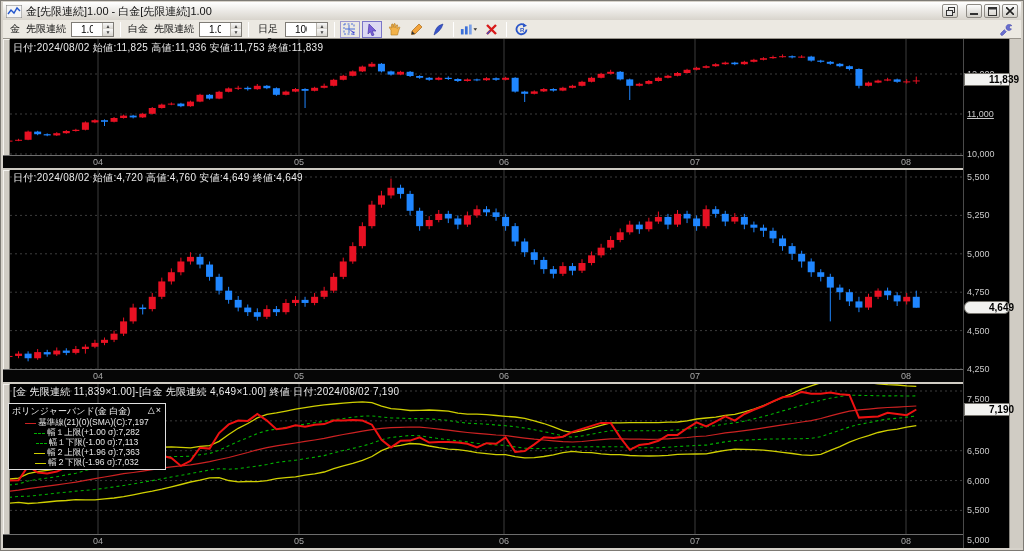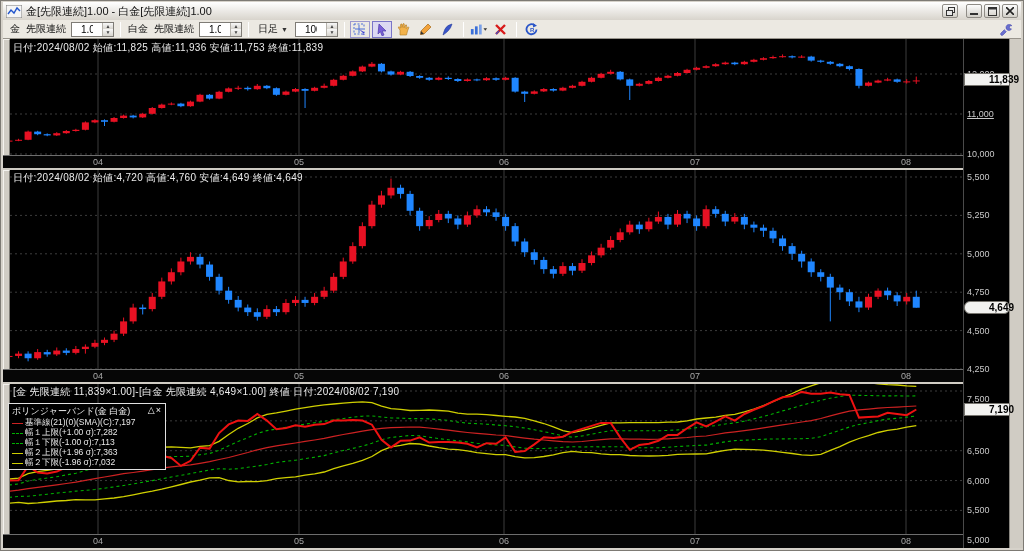--- a/index.html
+++ b/index.html
@@ -18,21 +18,21 @@
   
   .toolbar{position:absolute;left:2px;top:19px;right:2px;height:19px;background:#ece9e2;
     border-bottom:1px solid #98948c;display:flex;align-items:center;padding:0 4px;font-size:10px;color:#111;}
   .tlabel{margin:0 3px;white-space:nowrap;}
   .spin{display:inline-flex;align-items:stretch;height:15px;margin:0 2px;border:1px solid #7f7c76;background:#fff;}
   .spin input{width:30px;border:0;font-size:10px;padding:0 9px;font-family:inherit;outline:none;}
   .spin .arrows{width:11px;display:flex;flex-direction:column;border-left:1px solid #b5b2ab;}
   .spin .arrows span{flex:1;font-size:5px;line-height:6px;text-align:center;color:#444;
     background:linear-gradient(#f8f8f8,#d8d5ce);}
   .tsep{width:1px;height:15px;background:#a29e96;border-right:1px solid #fff;margin:0 4px;}
-  .ddown{display:inline-flex;align-items:center;height:15px;padding:0 3px;margin:0 2px;font-size:10px;}
+  .ddown{display:inline-flex;align-items:center;height:15px;padding:0 3px;margin:0 2px;font-size:10px;flex-direction:column;}
   .ddown .car{font-size:7px;margin-left:3px;color:#333;}
   .tool{width:20px;height:17px;margin:0 1px;display:flex;align-items:center;justify-content:center;
     background:transparent;border:1px solid transparent;padding:0;}
   .tool.pressed{background:#dcd9f2;border:1px solid #7a76c9;}
   .tool.boxed{border:1px solid #9a97cf;}
   .wrench-wrap{margin-left:auto;}
   
   .chartbg{position:absolute;left:2px;top:38px;width:1006px;height:509px;background:#000;}
   .vscroll{position:absolute;left:1008px;top:38px;width:14px;height:509px;background:#d0ccc4;
     border-left:1px solid #8a8781;}
@@ -47,21 +47,21 @@
   .axiscol{position:absolute;left:962px;top:38px;width:46px;height:509px;background:#000;
     border-left:1px solid #4a4a4a;}
   .axiscol .yl{position:absolute;left:3px;font-size:9px;color:#c8c8c8;white-space:nowrap;}
   .pricebox{position:absolute;left:0;width:46px;height:13px;background:#f2f2f0;border:1px solid #77756f;
     color:#000;font-size:10px;font-weight:bold;text-align:center;line-height:11px;padding-left:24px;}
   
   .legend{position:absolute;left:7px;top:402px;width:158px;background:#000;border:1px solid #e0e0e0;
     padding:1px 3px;z-index:6;}
   .legend .lt{display:flex;font-size:9px;color:#f0f0f0;white-space:nowrap;}
   .legend .lt .ctl{margin-left:auto;letter-spacing:1px;}
-  .legend .li{display:flex;align-items:center;font-size:8.5px;color:#e8e8e8;white-space:nowrap;height:10px;}
+  .legend .li{display:flex;align-items:center;font-size:8.5px;color:#e8e8e8;white-space:nowrap;height:10px;justify-content:center;}
   .legend .sw{width:11px;height:0;border-top-width:1px;border-top-style:solid;margin-right:2px;flex:0 0 auto;}
   .legend .sw.dash{border-top-style:dashed;}
 </style>
 </head>
 <body>
 
 <div class="window">
 
   <div class="titlebar">
     <svg class="appicon" viewBox="0 0 16 13">

